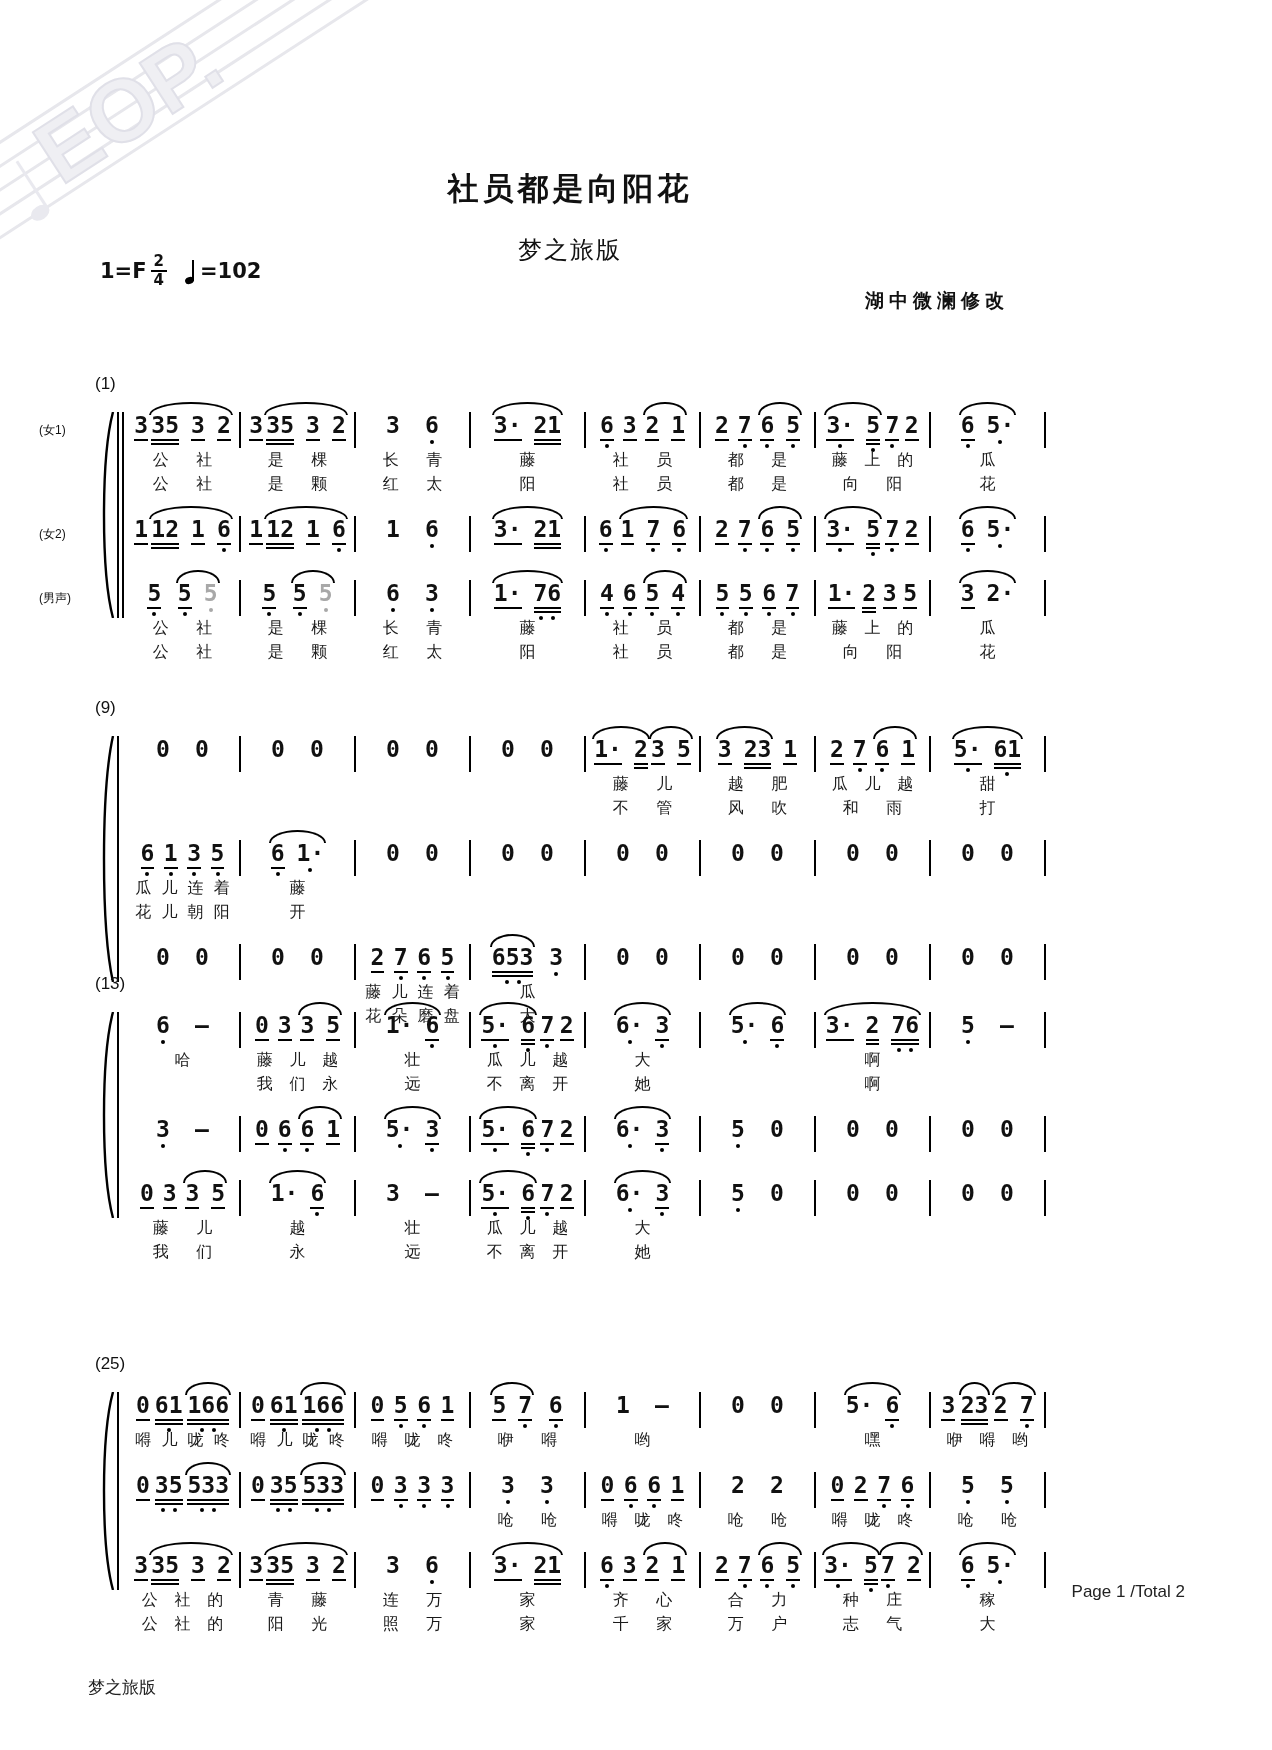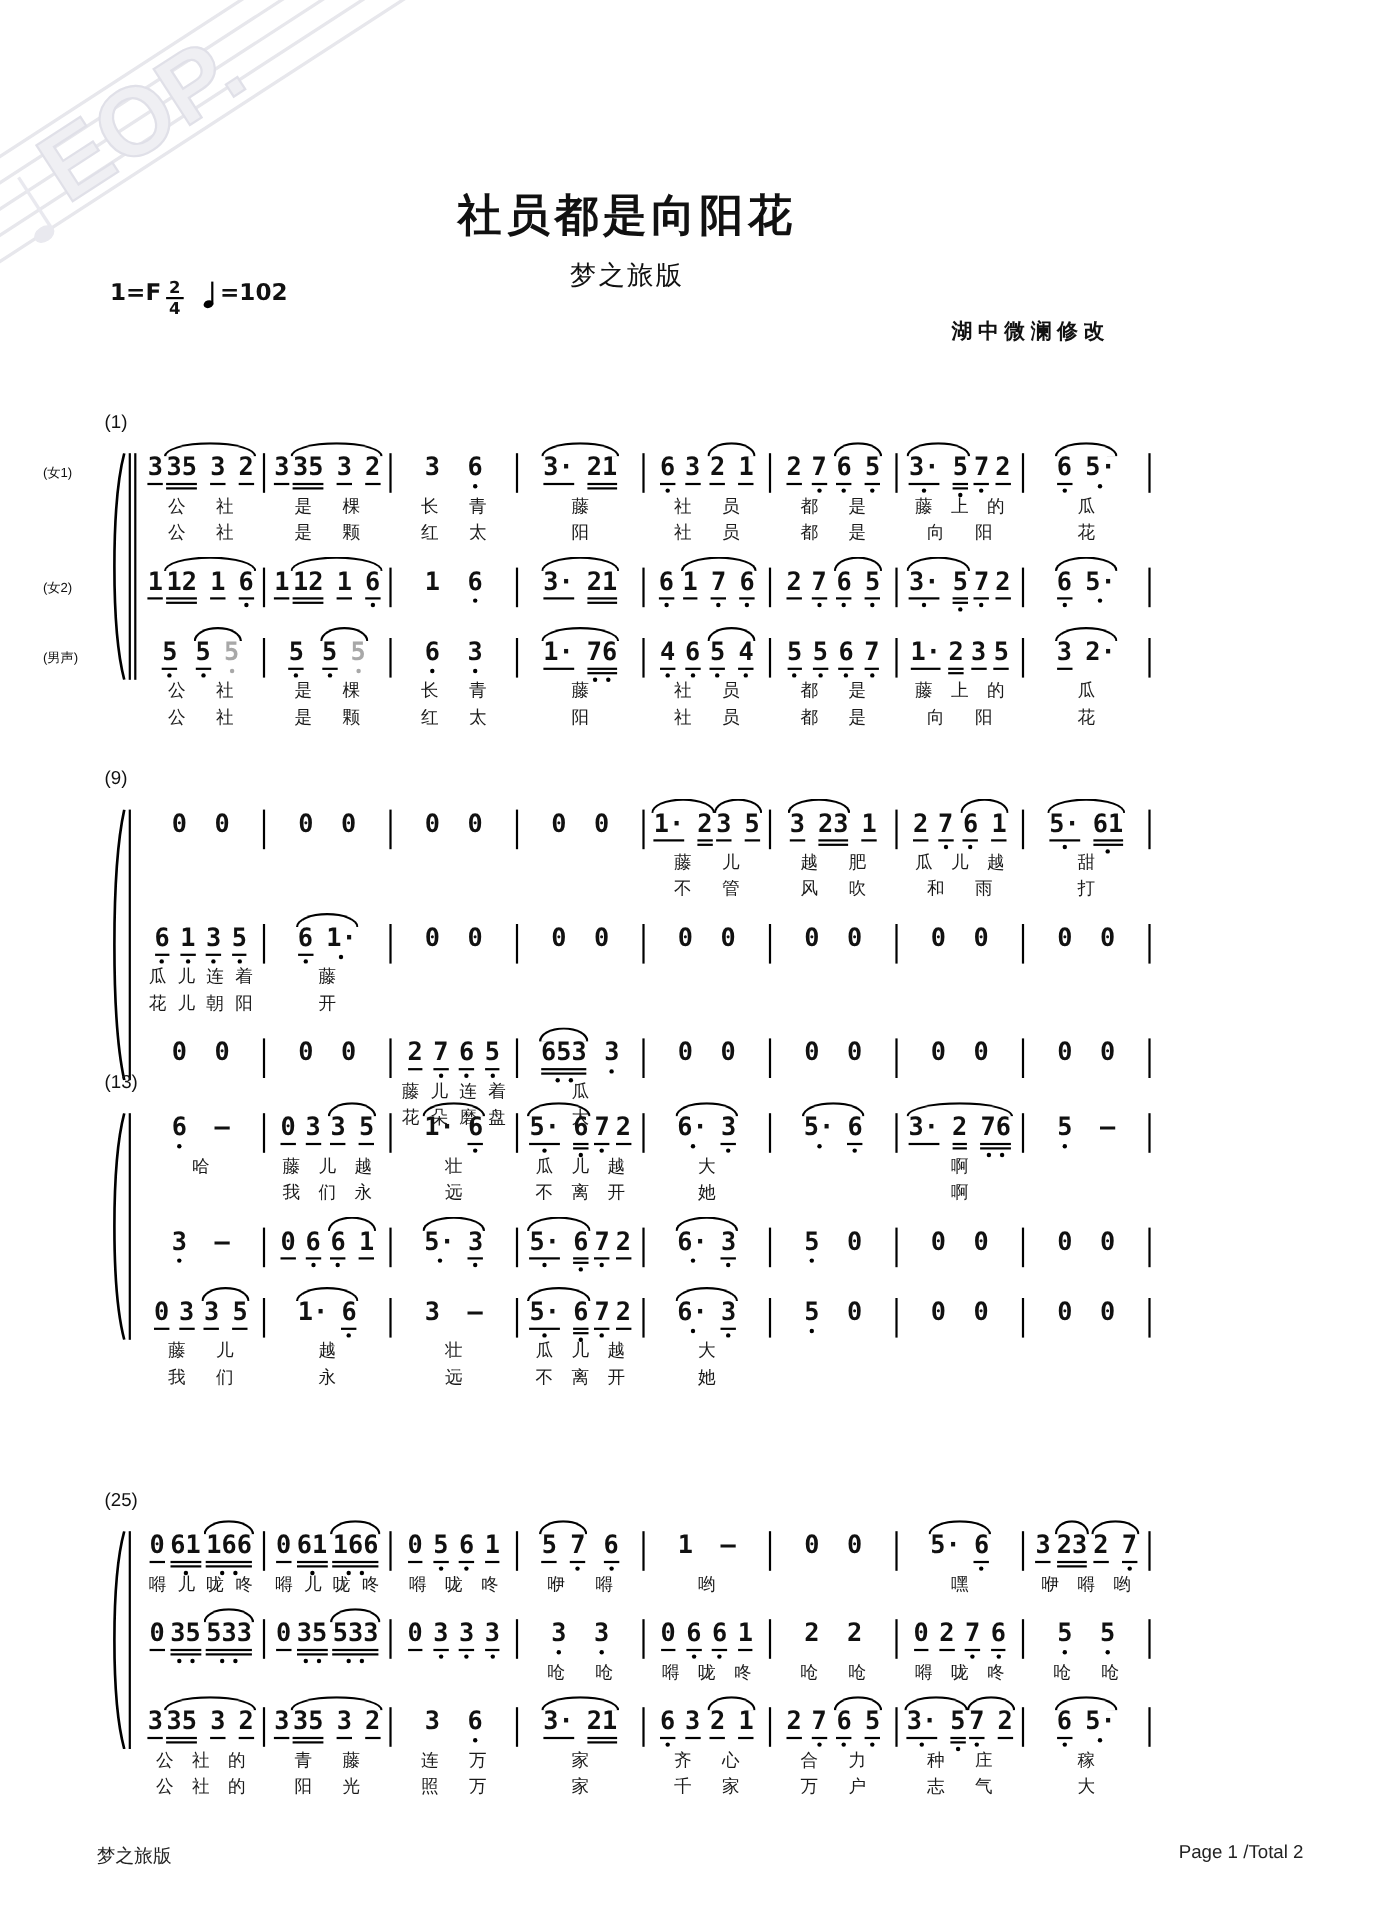--- a/index.html
+++ b/index.html
@@ -4,24 +4,24 @@
 <style>
   html,body{margin:0;padding:0;}
   body{
     width:1272px;height:1750px;position:relative;background:#ffffff;
     font-family:"Liberation Sans",sans-serif;color:#111;overflow:hidden;
   }
   
   .watermark{position:absolute;left:-30px;top:-20px;pointer-events:none;}
   
   .title-wrap{position:absolute;left:0;top:168px;width:1140px;text-align:center;}
-  .title{font-size:40px;font-weight:bold;letter-spacing:4px;font-family:Liberation Serif, serif;}
+  .title{font-size:31px;font-weight:bold;letter-spacing:4px;font-family:Liberation Serif, serif;}
   .subtitle-wrap{position:absolute;left:0;top:234px;width:1140px;text-align:center;}
   .subtitle{font-size:24px;letter-spacing:2px;font-family:"Liberation Serif",serif;}
-  .keyline{position:absolute;left:100px;top:254px;display:flex;font-weight:bold;font-size:21px;font-family:"DejaVu Sans",sans-serif;}
+  .keyline{position:absolute;left:100px;top:254px;display:flex;align-items:center;font-weight:bold;font-size:21px;font-family:"DejaVu Sans",sans-serif;}
   .frac{display:inline-flex;flex-direction:column;align-items:center;margin:0 10px 0 4px;line-height:1;}
   .frac .tnum{font-size:15px;padding:0 3px 1px 3px;}
   .frac .tden{font-size:15px;border-top:2px solid #000;padding:1px 3px 0 3px;}
   .qnote{position:relative;display:inline-block;width:13px;height:26px;margin:0 2px 0 8px;}
   .qnote::before{content:"";position:absolute;left:0;bottom:0;width:9px;height:7px;background:#000;border-radius:50%;transform:rotate(-18deg);}
   .qnote::after{content:"";position:absolute;left:7px;bottom:3px;width:2px;height:21px;background:#000;}
   .arranger{position:absolute;left:865px;top:288px;font-size:19px;font-weight:bold;letter-spacing:5px;font-family:Liberation Serif, serif;}
   
   .score{position:absolute;left:95px;top:0;width:950px;}
   .system{position:absolute;left:0;width:950px;}
@@ -42,21 +42,21 @@
   .bdot{width:4px;height:4px;border-radius:50%;background:#000;}
   .gray .num{color:#a8a8a8;} .gray .bdot{background:#a8a8a8;}
   .sg{position:relative;display:flex;gap:12px;}
   .sg::before{content:"";position:absolute;left:-2px;right:-2px;top:-12px;height:11px;
     border:2px solid #000;border-bottom:none;border-radius:50% 50% 0 0 / 100% 100% 0 0;}
   .lrow{display:flex;justify-content:space-evenly;align-items:center;height:24px;font-size:16px;color:#1a1a1a;}
   .brace{position:absolute;pointer-events:none;}
   .startbar{position:absolute;width:2px;background:#000;}
   
   .footer-left{position:absolute;left:88px;top:1676px;font-size:17px;color:#222;}
-  .footer-right{position:absolute;right:87px;top:1674px;font-size:17px;color:#222;}
+  .footer-right{position:absolute;right:87px;top:1582px;font-size:17px;color:#222;}
 </style>
 </head>
 <body>
 
 <svg class="watermark" width="430" height="560" viewBox="0 0 430 560">
   <g transform="rotate(-33 150 150)" stroke="#e7e7ec" stroke-width="3" fill="none">
     <line x1="-300" y1="95" x2="470" y2="95"></line>
     <line x1="-300" y1="115" x2="470" y2="115"></line>
     <line x1="-300" y1="135" x2="470" y2="135"></line>
     <line x1="-300" y1="155" x2="470" y2="155"></line>

